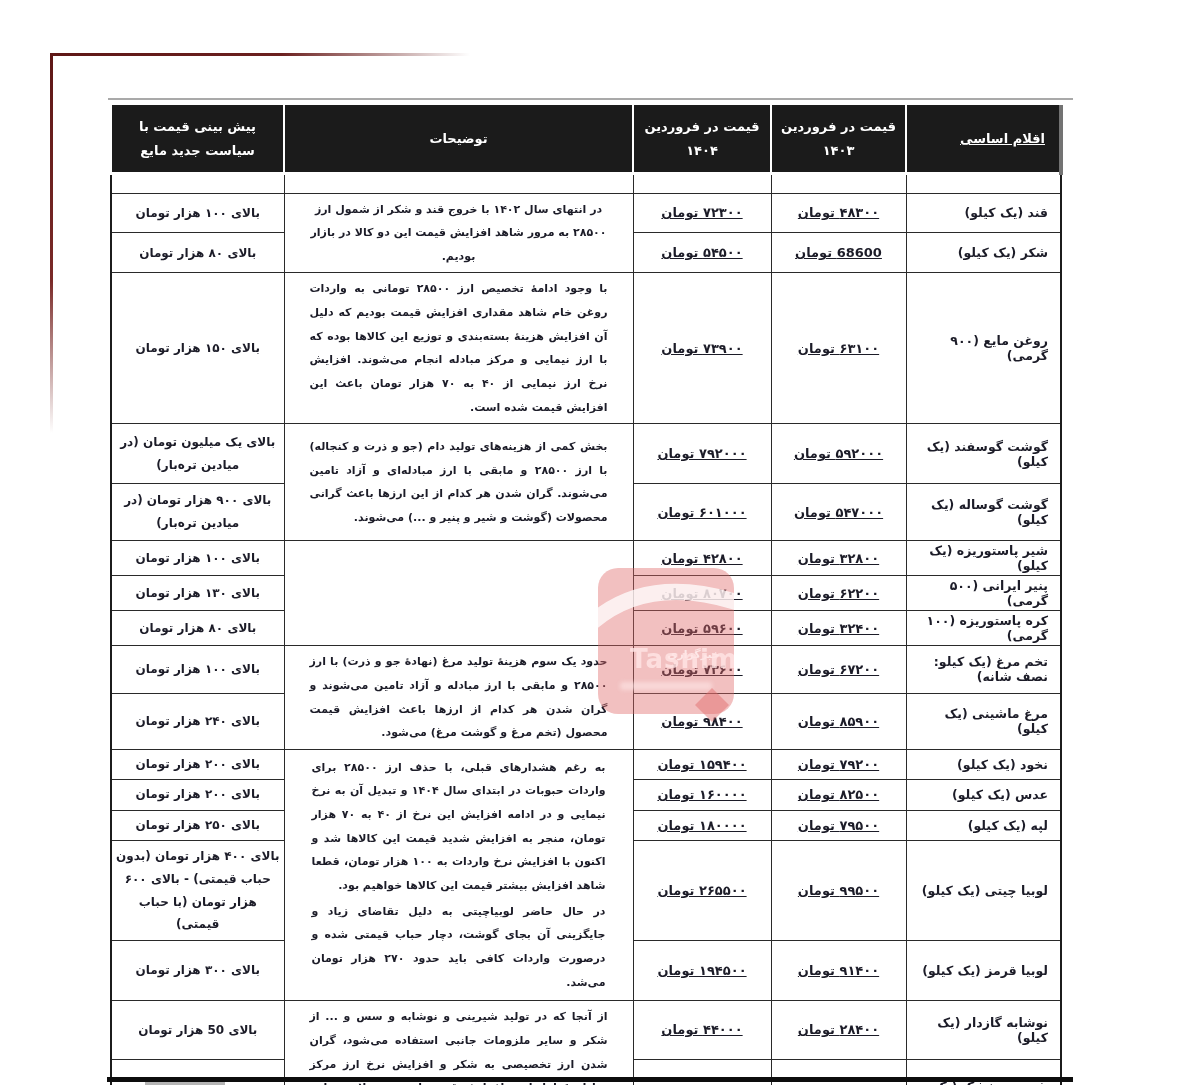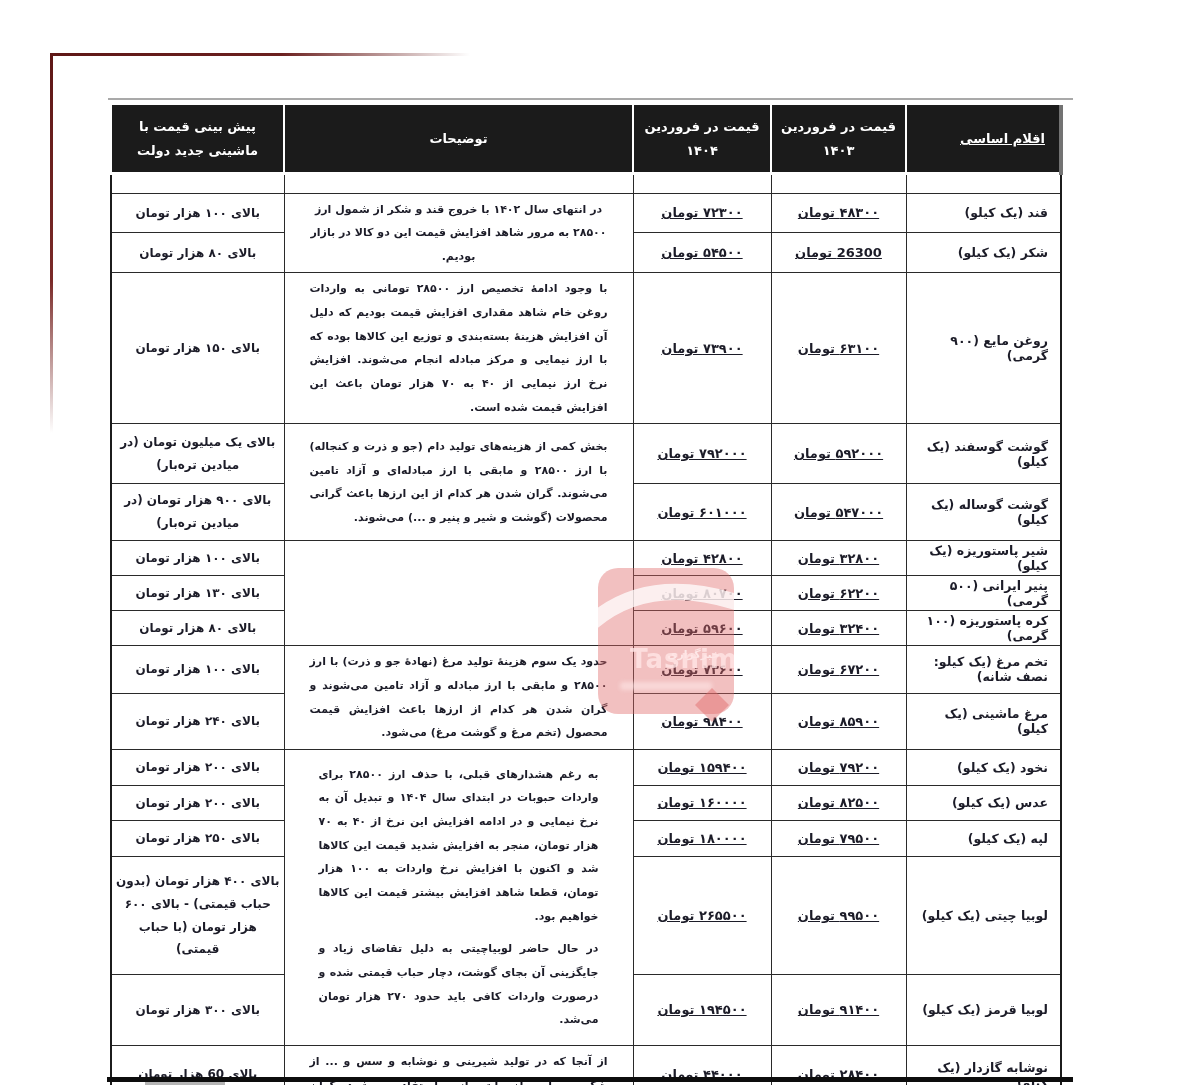--- a/index.html
+++ b/index.html
@@ -41,21 +41,21 @@
 
   td{
     border:1px solid #2a2a2a;vertical-align:middle;
     font-weight:bold;background:transparent;
   }
   td.item{font-size:12.5px;text-align:right;padding:2px 12px 2px 4px;margin-top:28px;}
   td.price{font-size:13px;text-align:center;padding:2px 6px;text-decoration:underline;}
   td.pred{font-size:12px;text-align:center;padding:3px 4px;line-height:1.9;}
   td.note{font-size:11px;text-align:justify;padding:4px 25px;line-height:2.15;}
   td.note.center{text-align:center;}
-  td.note p{margin:9px;}
+  td.note p{margin:2px;}
   tr.h-header{height:67px;}
   tr.h-empty{height:20px;}
   tr.h-qand{height:28px;}  tr.h-shekar{height:27px;}
   tr.h-oil{height:133px;}
   tr.h-sheep{height:60px;} tr.h-calf{height:57px;}
   tr.h-milk{height:28px;}  tr.h-cheese{height:28px;} tr.h-butter{height:28px;}
   tr.h-egg{height:44px;}   tr.h-chicken{height:52px;}
   tr.h-nokhod{height:28px;}tr.h-adas{height:27px;}   tr.h-lapeh{height:28px;}
   tr.h-chiti{height:83px;} tr.h-ghermez{height:59px;}
   tr.h-soda{height:55px;}  tr.h-shirini{height:65px;}
@@ -92,40 +92,40 @@
       <col class="c-1404">
       <col class="c-note">
       <col class="c-pred">
   </colgroup>
   <tbody>
       <tr class="h-header">
     <th class="th-item">اقلام اساسی</th>
     <th>قیمت در فروردین ۱۴۰۳</th>
     <th>قیمت در فروردین ۱۴۰۴</th>
     <th>توضیحات</th>
-    <th>پیش بینی قیمت با ماشینی جدید دولت</th>
+    <th>پیش بینی قیمت با سیاست جدید مایع</th>
   </tr>
   <tr class="h-empty">
     <td class="item"></td>
     <td class="price"></td>
     <td class="price"></td>
     <td class="note"></td>
     <td class="pred"></td>
   </tr>
 
   <tr class="h-qand">
     <td class="item">قند (یک کیلو)</td>
     <td class="price">۴۸۳۰۰ تومان</td>
     <td class="price">۷۲۳۰۰ تومان</td>
     <td class="note center" rowspan="2">در انتهای سال ۱۴۰۲ با خروج قند و شکر از شمول ارز ۲۸۵۰۰ به مرور شاهد افزایش قیمت این دو کالا در بازار بودیم.</td>
     <td class="pred">بالای ۱۰۰ هزار تومان</td>
   </tr>
   <tr class="h-shekar">
     <td class="item">شکر (یک کیلو)</td>
-    <td class="price">26300 تومان</td>
+    <td class="price">68600 تومان</td>
     <td class="price">۵۴۵۰۰ تومان</td>
     <td class="pred">بالای ۸۰ هزار تومان</td>
   </tr>
 
   <tr class="h-oil">
     <td class="item">روغن مایع (۹۰۰ گرمی)</td>
     <td class="price">۶۳۱۰۰ تومان</td>
     <td class="price">۷۳۹۰۰ تومان</td>
     <td class="note">با وجود ادامهٔ تخصیص ارز ۲۸۵۰۰ تومانی به واردات روغن خام شاهد مقداری افزایش قیمت بودیم که دلیل آن افزایش هزینهٔ بسته‌بندی و توزیع این کالاها بوده که با ارز نیمایی و مرکز مبادله انجام می‌شوند. افزایش نرخ ارز نیمایی از ۴۰ به ۷۰ هزار تومان باعث این افزایش قیمت شده است.</td>
     <td class="pred">بالای ۱۵۰ هزار تومان</td>
@@ -212,21 +212,21 @@
     <td class="price">۹۱۴۰۰ تومان</td>
     <td class="price">۱۹۴۵۰۰ تومان</td>
     <td class="pred">بالای ۳۰۰ هزار تومان</td>
   </tr>
 
   <tr class="h-soda">
     <td class="item">نوشابه گازدار (یک کیلو)</td>
     <td class="price">۲۸۴۰۰ تومان</td>
     <td class="price">۴۴۰۰۰ تومان</td>
     <td class="note" rowspan="2">از آنجا که در تولید شیرینی و نوشابه و سس و ... از شکر و سایر ملزومات جانبی استفاده می‌شود، گران شدن ارز تخصیصی به شکر و افزایش نرخ ارز مرکز مبادله قطعا باعث افزایش قیمت این محصولات خواهد شد.</td>
-    <td class="pred">بالای 60 هزار تومان</td>
+    <td class="pred">بالای 50 هزار تومان</td>
   </tr>
   <tr class="h-shirini">
     <td class="item">شیرینی خشک (یک کیلو)</td>
     <td class="price">۱۳۴۰۰۰ تومان</td>
     <td class="price">۱۸۸۰۰۰ تومان</td>
     <td class="pred">بالای ۲۵۰ هزار تومان</td>
   </tr>
 
 </tbody>
   </table>

